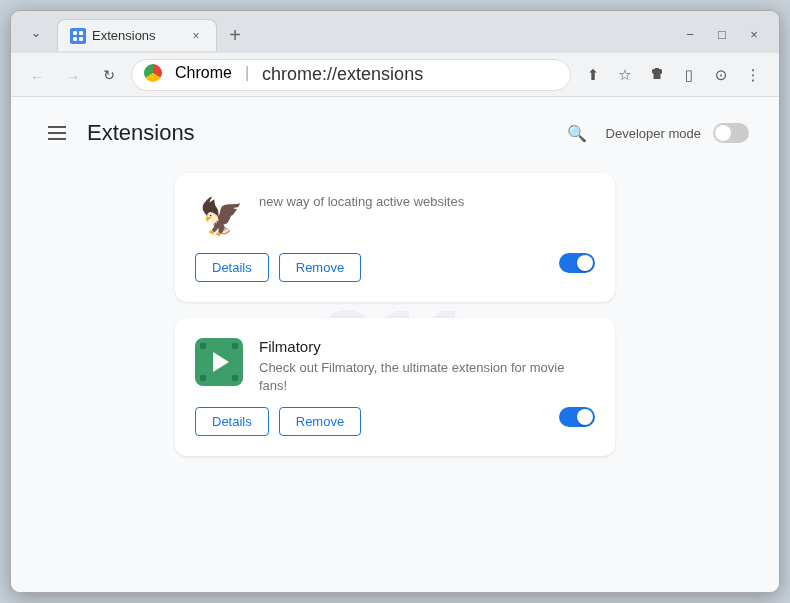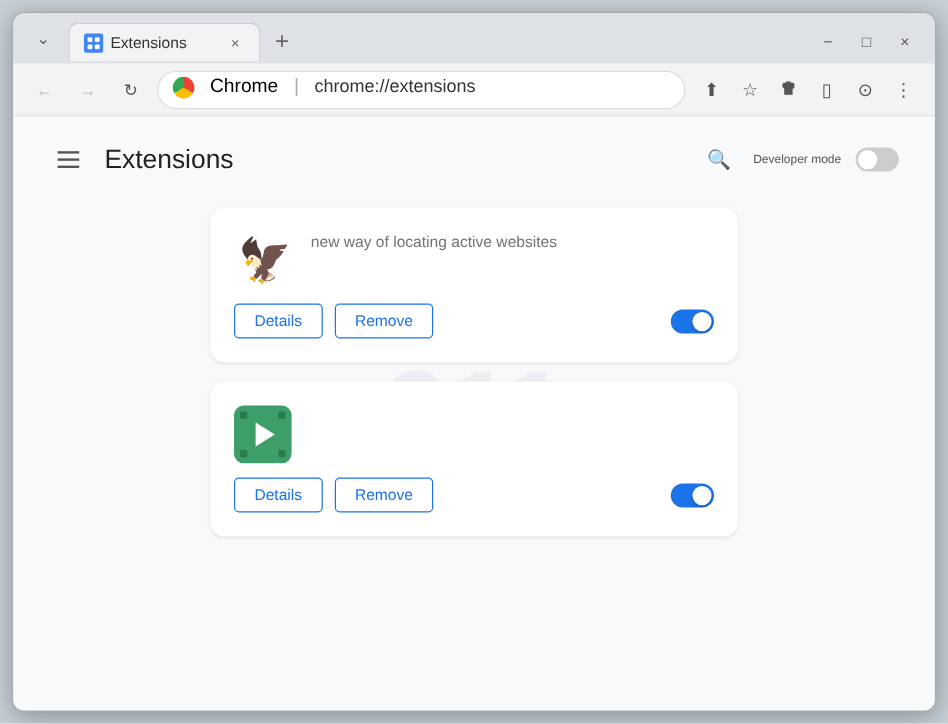--- a/index.html
+++ b/index.html
@@ -162,21 +162,21 @@
       height: 32px;
     }
     .address-bar .chrome-logo {
       width: 18px;
       height: 18px;
       border-radius: 50%;
       background: conic-gradient(#ea4335 120deg, #fbbc04 120deg 240deg, #34a853 240deg);
       flex-shrink: 0;
     }
     .address-text {
-      font-size: 15px;
+      font-size: 18px;
       color: #333;
       flex: 1;
     }
     .nav-right {
       display: flex;
       gap: 4px;
       align-items: center;
     }
     .nav-right button {
       width: 28px;
@@ -246,21 +246,21 @@
       background: transparent;
       cursor: pointer;
       border-radius: 50%;
       display: flex;
       align-items: center;
       justify-content: center;
       font-size: 16px;
       color: #555;
     }
     .dev-mode-label {
-      font-size: 10px;
+      font-size: 13px;
       color: #555;
     }
     .toggle {
       width: 36px;
       height: 20px;
       background: #ccc;
       border-radius: 10px;
       cursor: pointer;
       position: relative;
       border: none;
@@ -325,21 +325,20 @@
       color: #202124;
       margin-bottom: 4px;
     }
     .ext-desc {
       font-size: 13px;
       color: #737373;
       line-height: 1.4;
     }
     .extension-bottom {
       display: flex;
-      align-items: center;
       gap: 10px;
     }
     .ext-btn {
       padding: 6px 16px;
       border: 1px solid #1a73e8;
       background: white;
       color: #1a73e8;
       border-radius: 4px;
       font-size: 13px;
       cursor: pointer;
@@ -509,20 +508,24 @@
       <div class="extension-card">
         <div class="extension-top">
           <div class="filmatory-icon-inner">
 
             <div class="film-notch" style="top:5px; left:5px;"></div>
             <div class="film-notch" style="top:5px; right:5px;"></div>
             <div class="film-notch" style="bottom:5px; left:5px;"></div>
             <div class="film-notch" style="bottom:5px; right:5px;"></div>
             <div class="play-triangle"></div>
           </div>
+          <div class="ext-info">
+            <div class="ext-name">Filmatory</div>
+            <div class="ext-desc">Check out Filmatory, the ultimate extension for movie fans!</div>
+          </div>
         </div>
         <div class="extension-bottom">
           <button class="ext-btn">Details</button>
           <button class="ext-btn">Remove</button>
           <button class="ext-toggle"></button>
         </div>
       </div>
 
     </div>
   </div>

